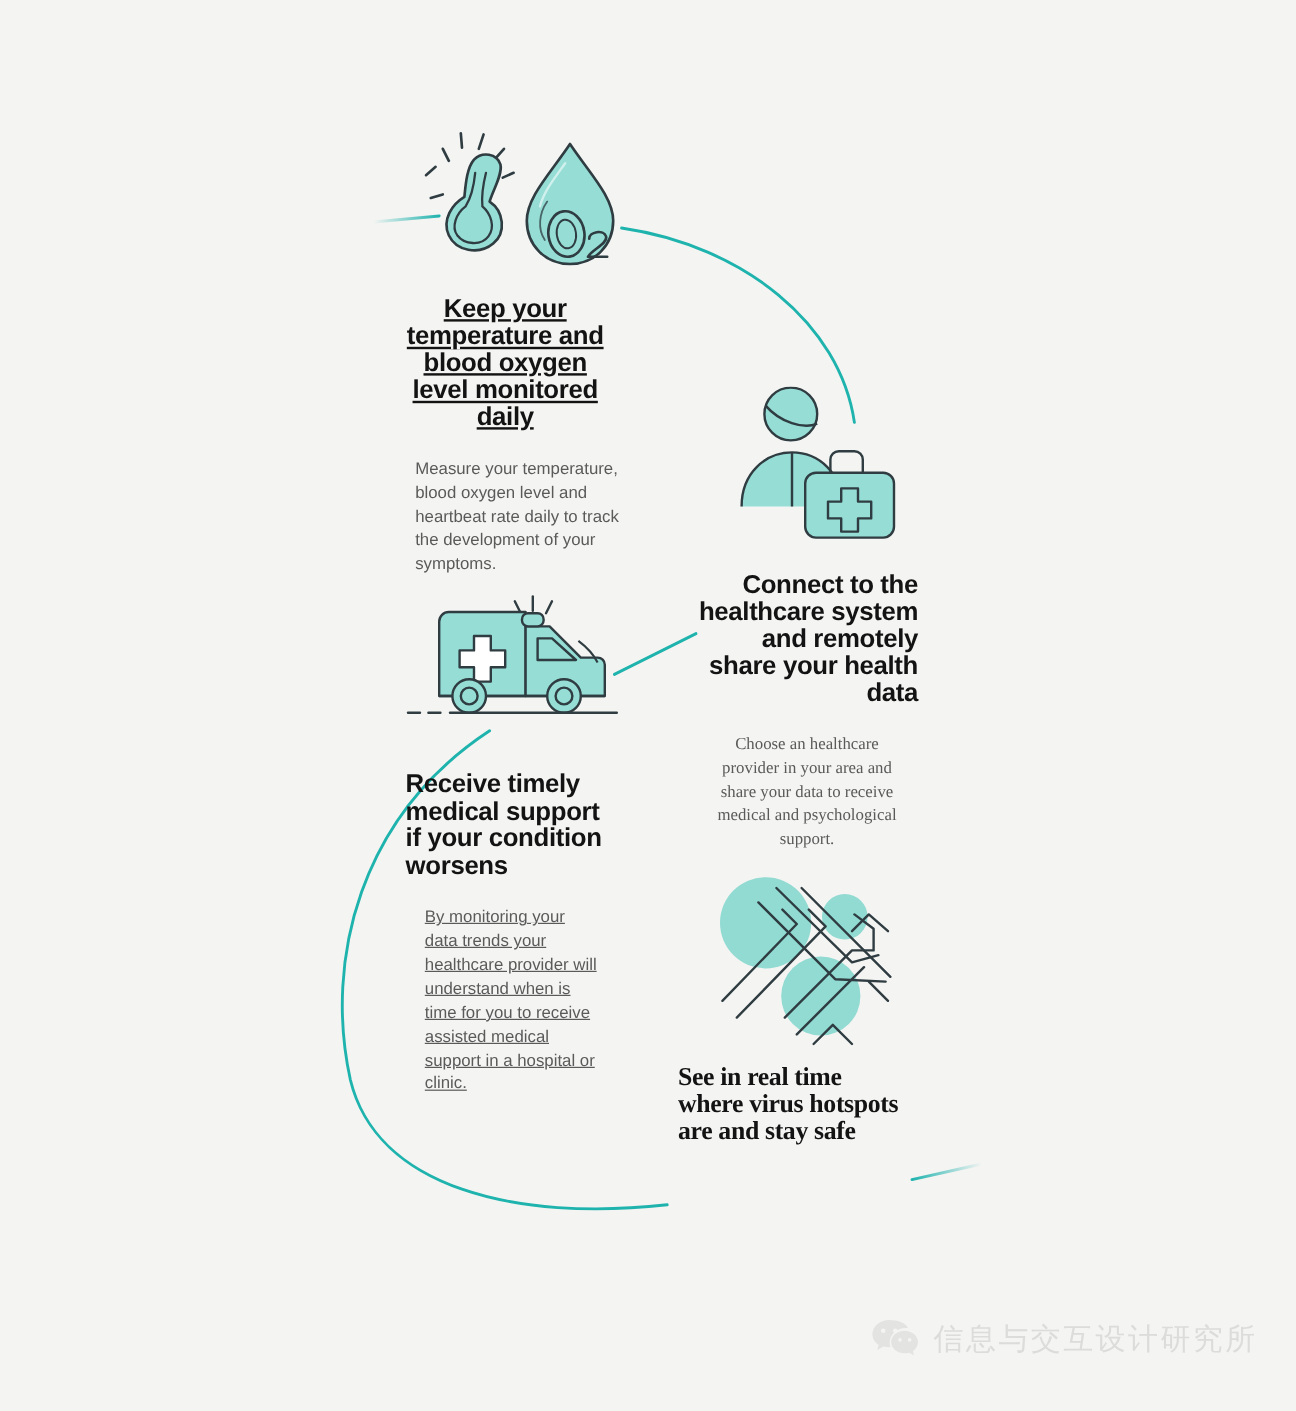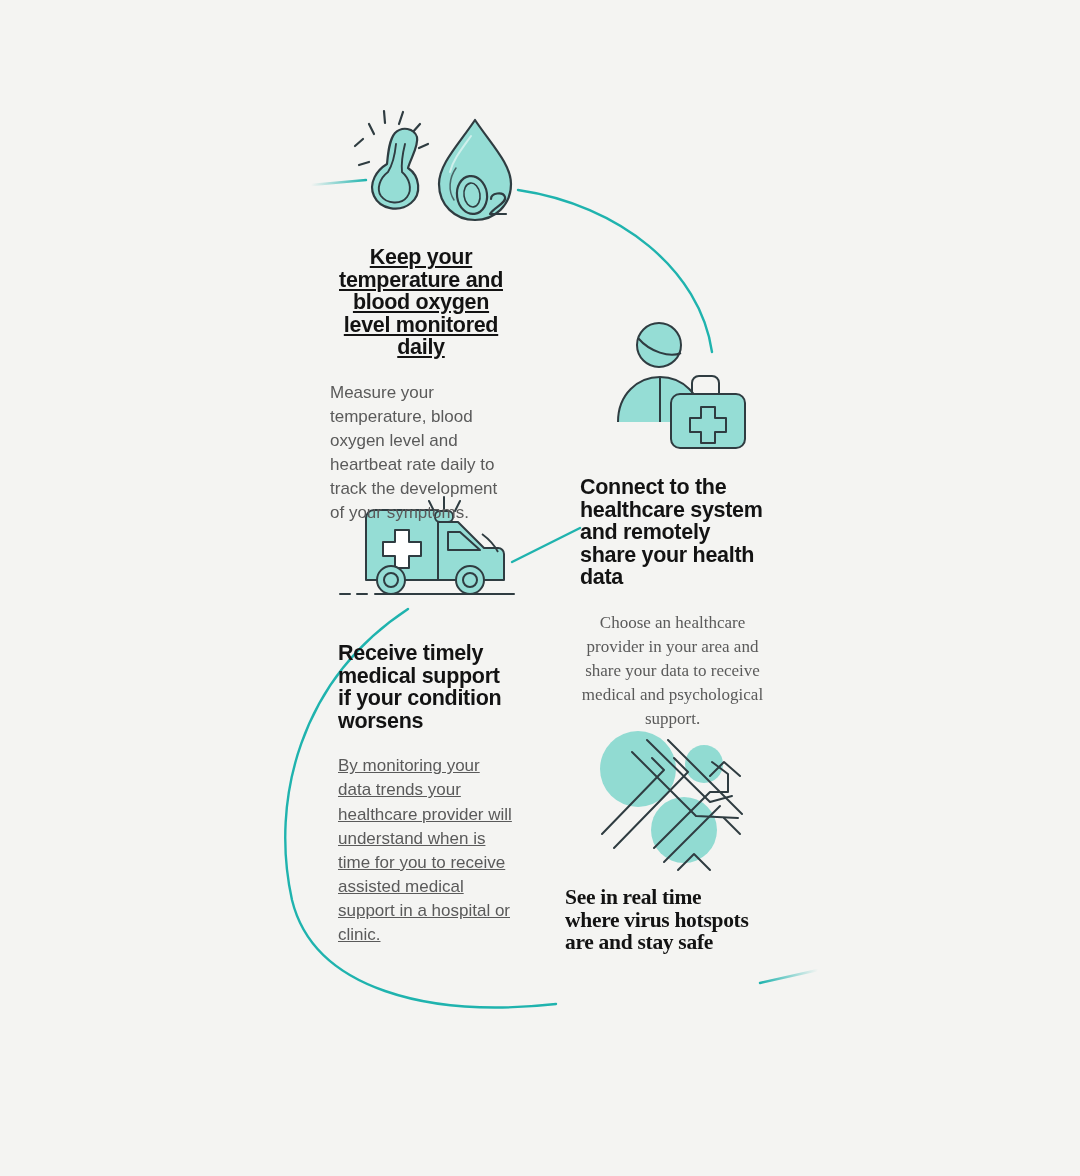--- a/index.html
+++ b/index.html
@@ -16,34 +16,34 @@
   .block{position:absolute;}
   .block h2{
     margin:0;
     font-weight:bold;
     color:#131313;
     font-size:21.5px;
     line-height:1.05;
     letter-spacing:-0.3px;
   }
   .block p{
-    margin:0;
+    margin:16px;
     color:#5a5a5a;
-    font-size:17px;
+    font-size:14px;
     line-height:1.42;
   }
 
   
   #block-monitor{left:330px;top:246px;width:182px;}
   #block-monitor h2{text-align:center;text-decoration:underline;}
   #block-monitor p{margin-top:22px;text-align:left;width:170px;}
 
   
   #block-connect{left:580px;top:476px;width:185px;}
-  #block-connect h2{text-align:left;}
+  #block-connect h2{text-align:right;}
   #block-connect p{margin-top:22px;text-align:center;font-family:Liberation Serif, serif;}
 
   
   #block-support{left:338px;top:642px;width:176px;}
   #block-support h2{}
   #block-support p{margin-top:22px;text-align:left;text-decoration:underline;}
 
   
   #block-hotspots{left:565px;top:886px;width:190px;}
   #block-hotspots h2{font-family:Liberation Serif, serif;}
@@ -207,14 +207,29 @@
 
   <div class="block" id="block-support">
     <h2>Receive timely medical support if your condition worsens</h2>
     <p>By monitoring your data trends your healthcare provider will understand when is time for you to receive assisted medical support in a hospital or clinic.</p>
   </div>
 
   <div class="block" id="block-hotspots">
     <h2>See in real time where virus hotspots are and stay safe</h2>
   </div>
 
+  <div class="watermark">
+    <svg width="40" height="34" viewBox="0 0 40 34" xmlns="http://www.w3.org/2000/svg">
+      <path d="M15,2 C7,2 1,7.5 1,13.8 c0,3.6 2,6.8 5.2,8.9 L5,27 l5.2-2.9 c1.5,0.4 3.1,0.6 4.8,0.6
+               c0.4,0 0.8,0 1.2,-0.04 C15.6,23.3 15.4,22 15.4,20.7 C15.4,14 21.6,8.7 29.3,8.7
+               c0.5,0 1,0.02 1.5,0.06 C29.2,4.8 22.8,2 15,2 Z" fill="#d6d6d6"></path>
+      <circle cx="10" cy="11" r="1.9" fill="#f4f4f2"></circle>
+      <circle cx="20" cy="11" r="1.9" fill="#f4f4f2"></circle>
+      <path d="M39,20.4 C39,15.2 34,11 27.8,11 C21.6,11 16.6,15.2 16.6,20.4
+               c0,5.2 5,9.4 11.2,9.4 c1.3,0 2.6,-0.2 3.8,-0.5 l4.2,2.3 l-1,-3.6
+               C37.4,26.1 39,23.4 39,20.4 Z" fill="#d6d6d6"></path>
+      <circle cx="24" cy="18.6" r="1.5" fill="#f4f4f2"></circle>
+      <circle cx="32" cy="18.6" r="1.5" fill="#f4f4f2"></circle>
+    </svg>
+    <span class="wm-text">信息与交互设计研究所</span>
+  </div>
 
 </div>
 
 </body></html>

